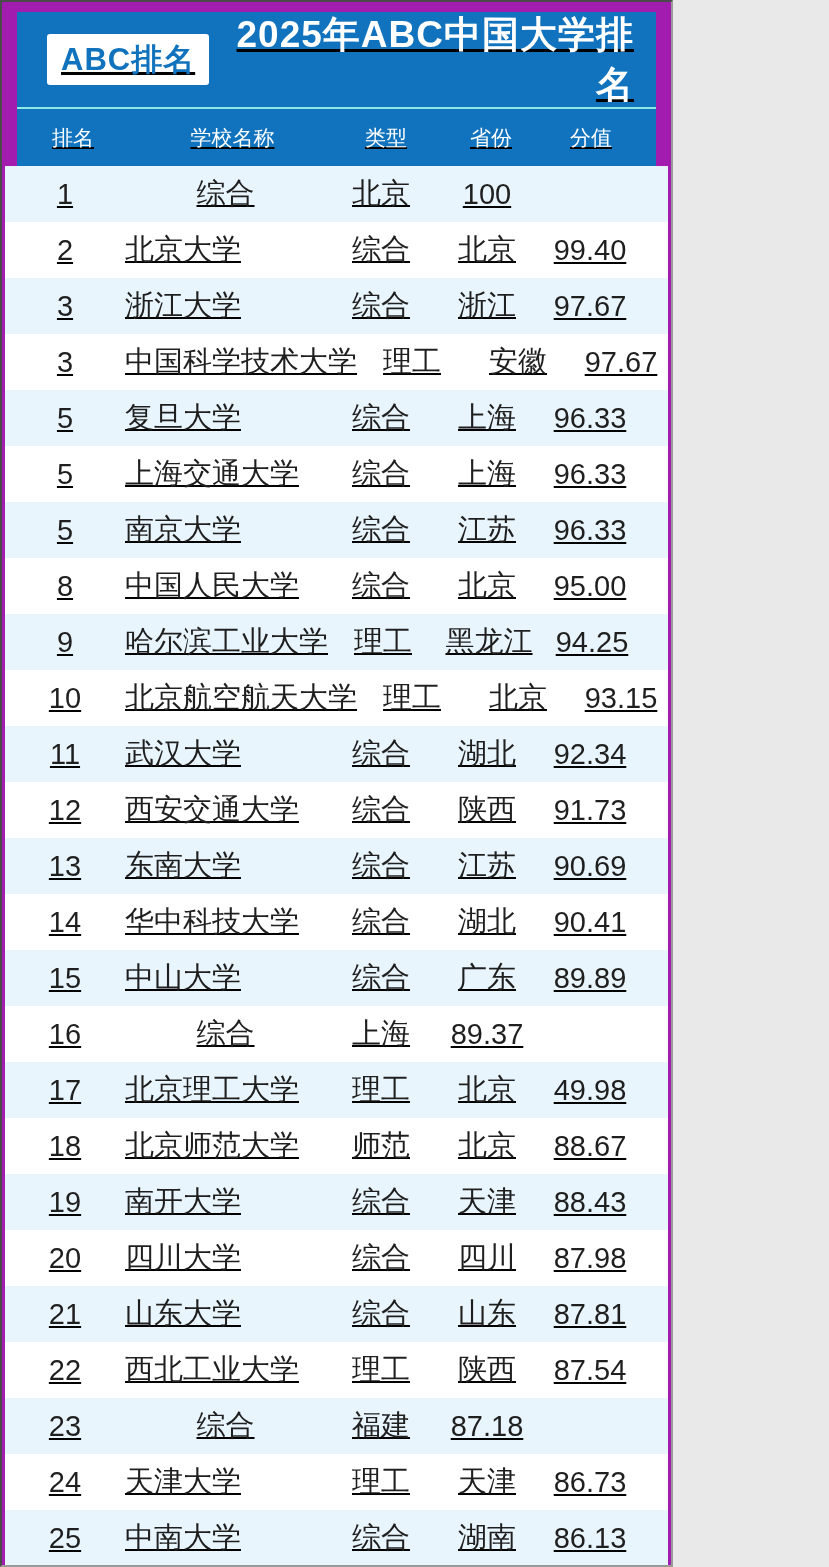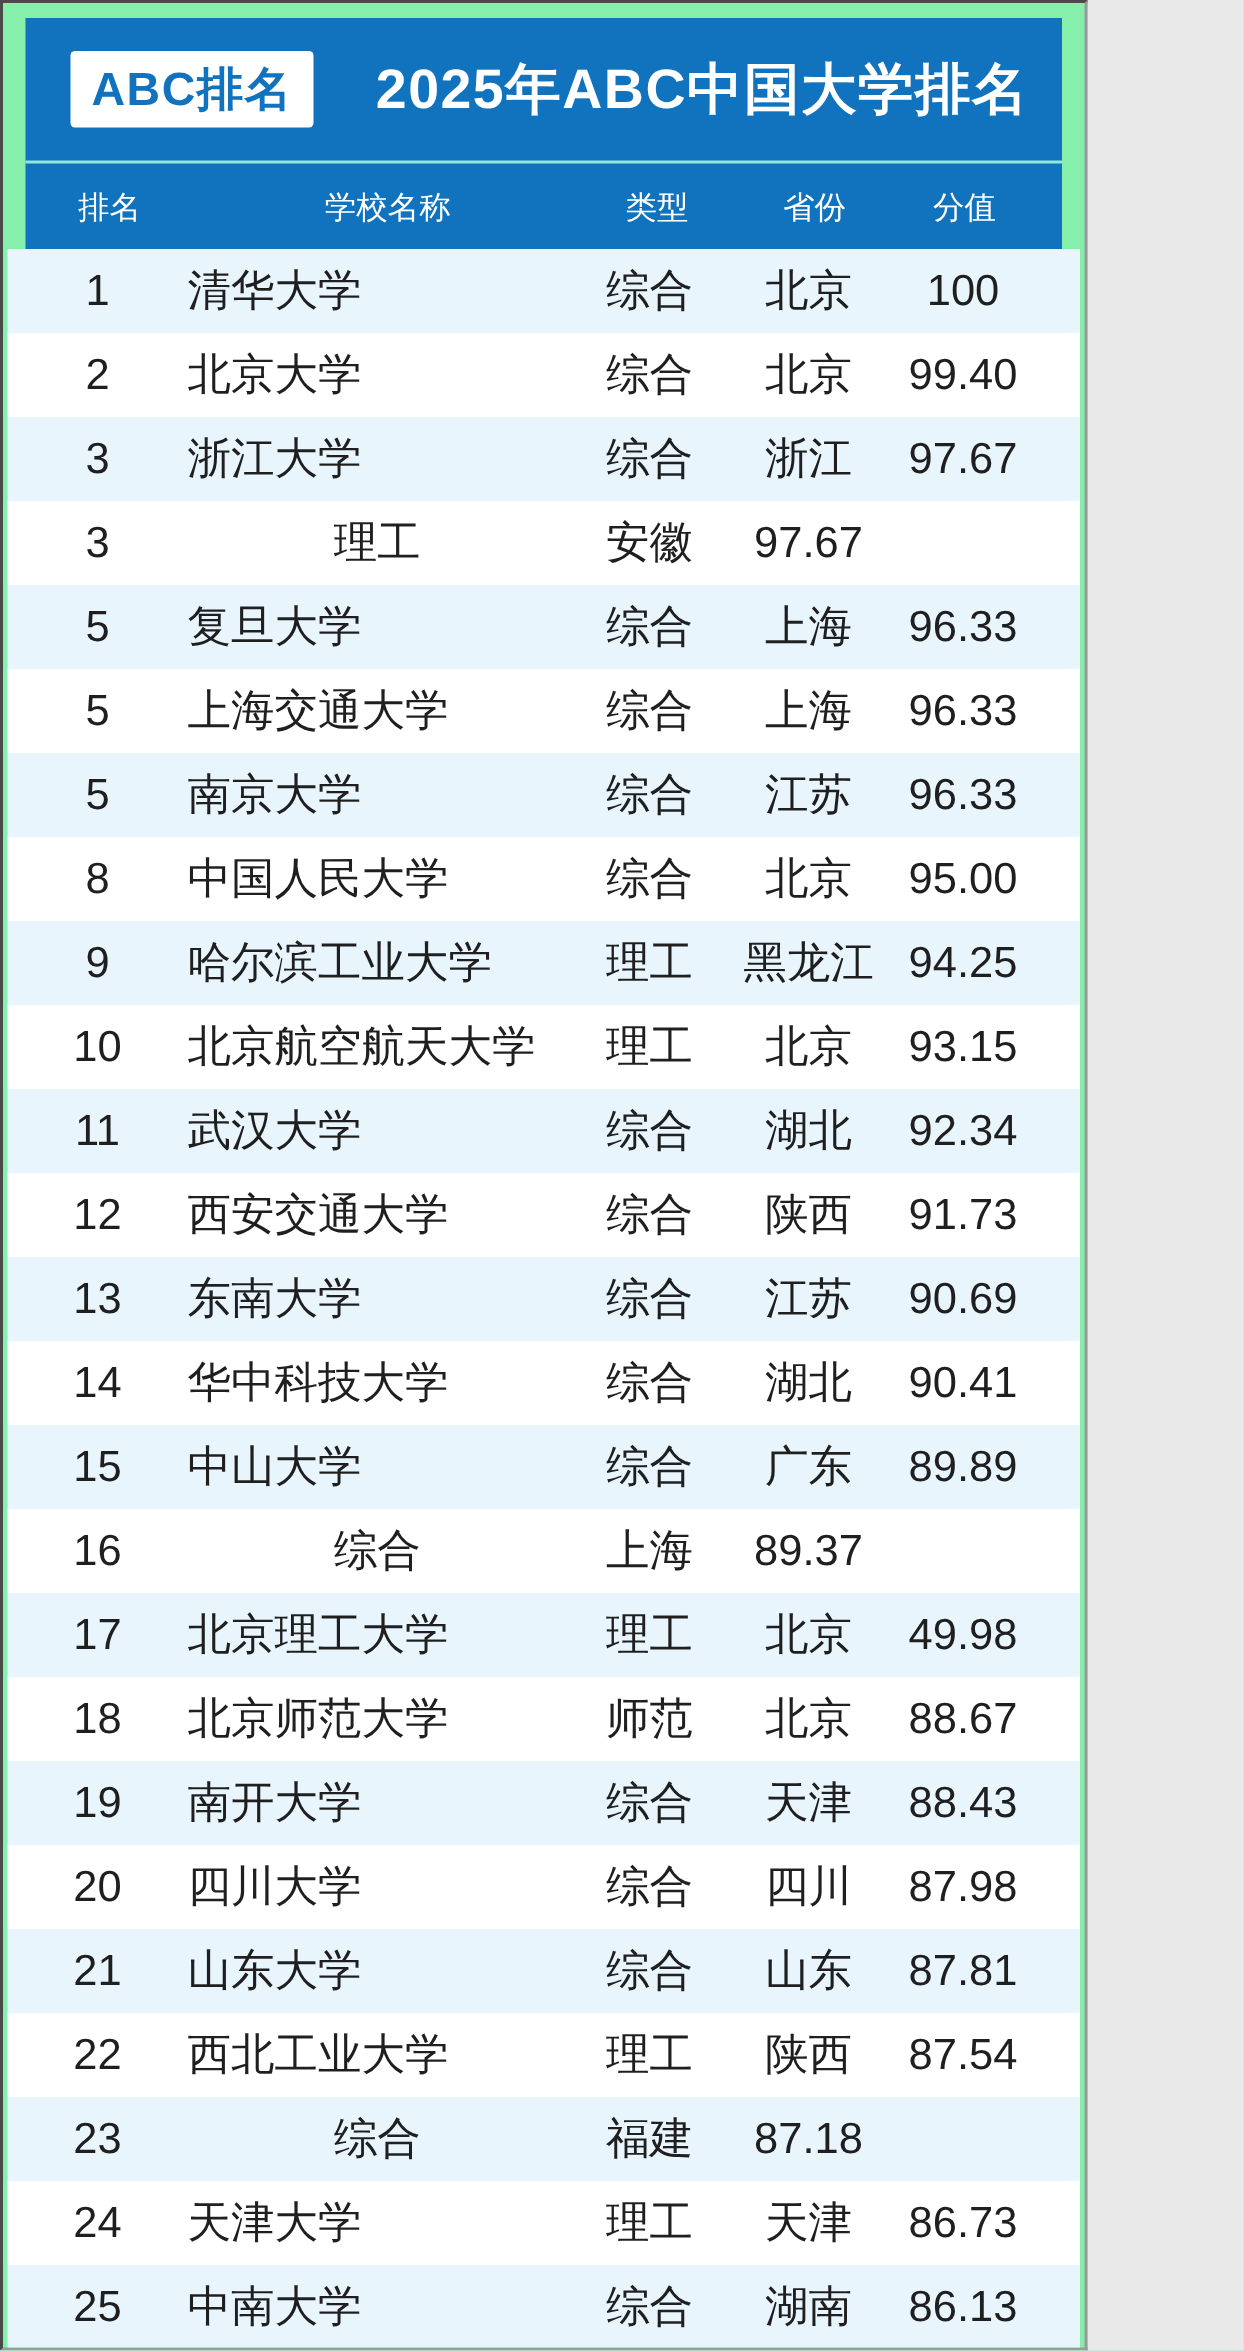--- a/index.html
+++ b/index.html
@@ -5,28 +5,29 @@
   :root{
     --blue:#1173bd;
     --stripe:#e9f5fd;
     --divider:#8ee9e2;
     --ink:#1f1f1f;
   }
   html,body{margin:0;padding:0;background:#e9e9e9;}
   body{font-family:"Liberation Sans","DejaVu Sans",sans-serif;}
   .page{
     position:relative;
-    width:725px;height:1567px;
+    width:673px;height:1567px;
     box-sizing:border-box;
-    background:#86efac;
+    background:#a21caf;
     border-top:2px solid #4a4a4a;
     border-left:2px solid #4a4a4a;
     border-right:2px solid #9a9a9a;
     border-bottom:2px solid #9a9a9a;
     overflow:hidden;
+    text-decoration:underline;
   }
   
   .card-header{
     margin:10px 15px 0 15px;
     background:var(--blue);
   }
   .title-row{
     height:95px;
     display:flex;
     align-items:center;
@@ -97,21 +98,20 @@
       <div class="ch">学校名称</div>
       <div class="ch">类型</div>
       <div class="ch">省份</div>
       <div class="ch">分值</div>
     </div>
   </div>
 
   <div class="rows" id="rows">
     <div class="row">
       <div class="cell rank">1</div>
-      <div class="cell school">清华大学</div>
       <div class="cell type">综合</div>
       <div class="cell province">北京</div>
       <div class="cell score">100</div>
     </div>
 
     <div class="row">
       <div class="cell rank">2</div>
       <div class="cell school">北京大学</div>
       <div class="cell type">综合</div>
       <div class="cell province">北京</div>
@@ -121,20 +121,21 @@
     <div class="row">
       <div class="cell rank">3</div>
       <div class="cell school">浙江大学</div>
       <div class="cell type">综合</div>
       <div class="cell province">浙江</div>
       <div class="cell score">97.67</div>
     </div>
 
     <div class="row">
       <div class="cell rank">3</div>
+      <div class="cell school">中国科学技术大学</div>
       <div class="cell type">理工</div>
       <div class="cell province">安徽</div>
       <div class="cell score">97.67</div>
     </div>
 
     <div class="row">
       <div class="cell rank">5</div>
       <div class="cell school">复旦大学</div>
       <div class="cell type">综合</div>
       <div class="cell province">上海</div>

